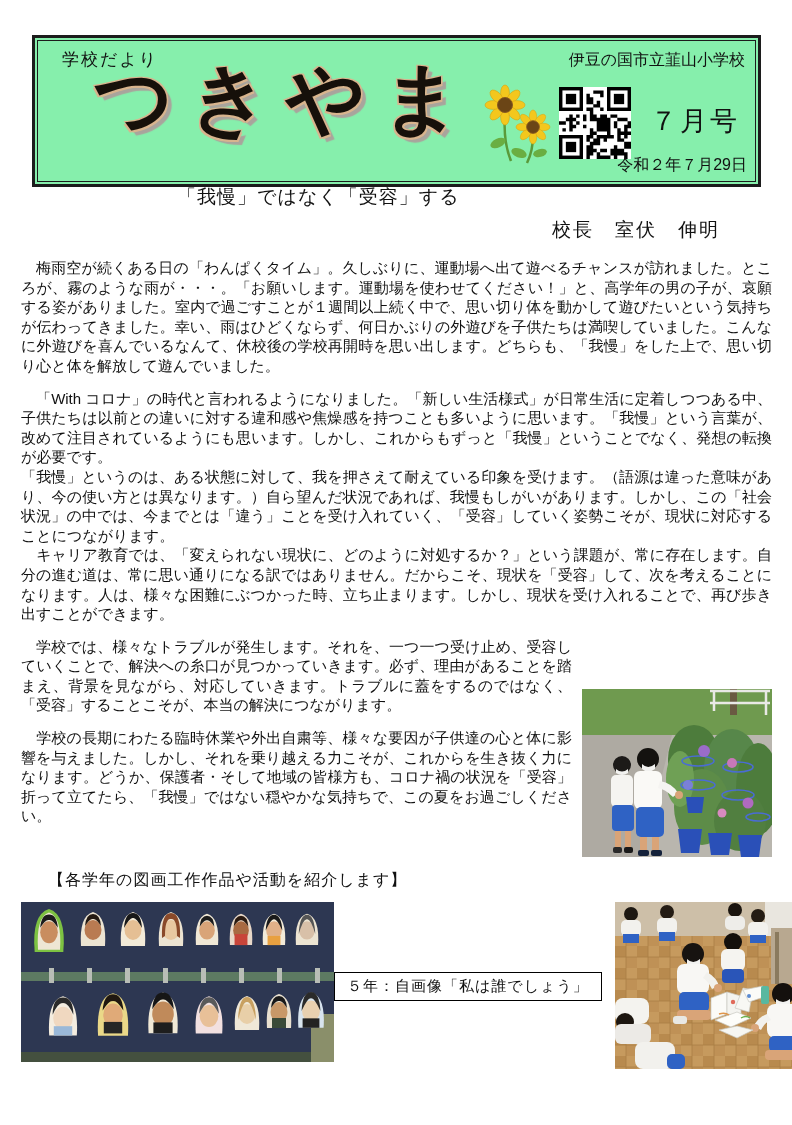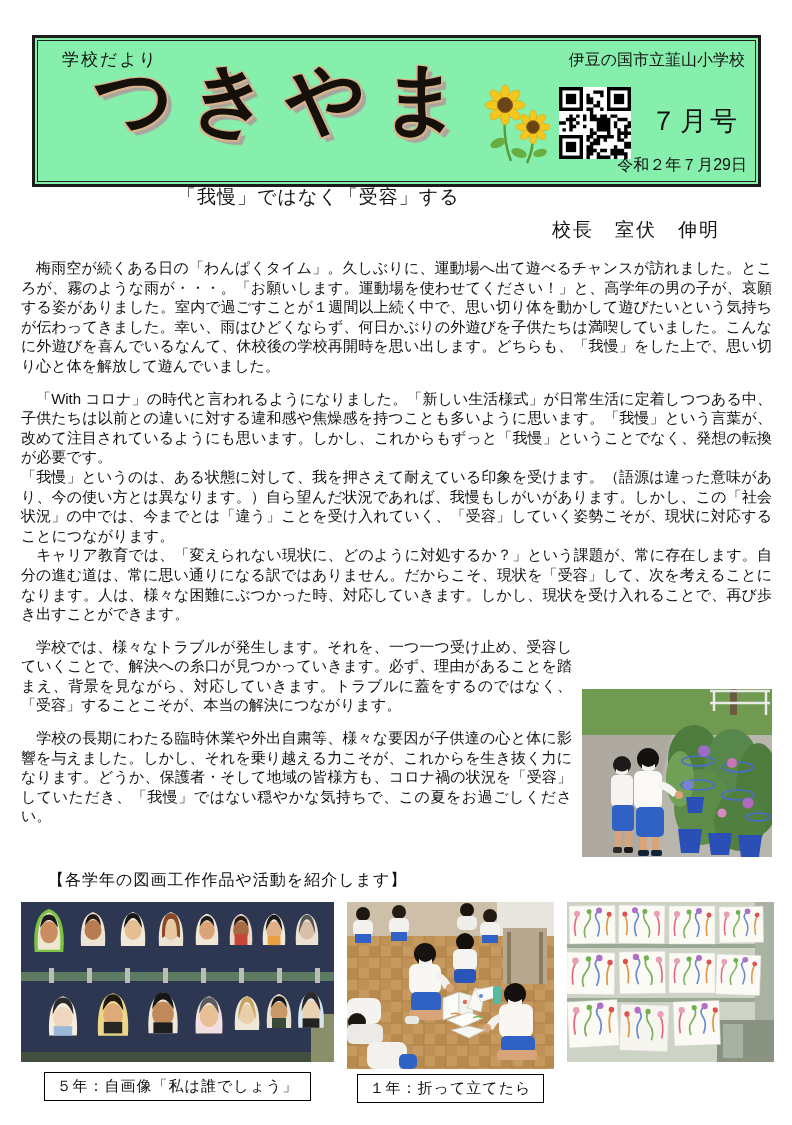--- a/index.html
+++ b/index.html
@@ -39,21 +39,21 @@
   .body-text p{margin:0;}
   .para-gap{height:13px;}
   .photo-float{
     float:right;width:190px;height:168px;margin:52px 0 4px 10px;
   }
   .photo-frame{line-height:0;}
   .photo-frame svg{display:block;}
   
   .gallery-heading{clear:both;padding-top:9px;font-size:16px;margin-left:27px;letter-spacing:1px;}
   .gallery-row{display:flex;align-items:flex-start;margin-top:11px;gap:13px;}
-  .g-col{display:flex;flex-direction:column;align-items:center;}
+  .g-col{display:flex;flex-direction:row;align-items:center;}
   .caption-box{
     border:1px solid #000;background:#fff;font-size:15px;
     padding:4px 12px;margin-top:8px;white-space:nowrap;letter-spacing:1px;
   }
   .cap-offset-1{margin-top:10px;}
   .cap-offset-2{margin-top:5px;}
   .cap-offset-3{margin-top:8px;}
 </style>
 </head>
 <body>
@@ -128,21 +128,21 @@
 
 <div class="content">
   <div class="article-title">「我慢」ではなく「受容」する</div>
   <div class="author">校長　室伏　伸明</div>
 
   <div class="body-text">
     <p>　梅雨空が続くある日の「わんぱくタイム」。久しぶりに、運動場へ出て遊べるチャンスが訪れました。ところが、霧のような雨が・・・。「お願いします。運動場を使わせてください！」と、高学年の男の子が、哀願する姿がありました。室内で過ごすことが１週間以上続く中で、思い切り体を動かして遊びたいという気持ちが伝わってきました。幸い、雨はひどくならず、何日かぶりの外遊びを子供たちは満喫していました。こんなに外遊びを喜んでいるなんて、休校後の学校再開時を思い出します。どちらも、「我慢」をした上で、思い切り心と体を解放して遊んでいました。</p>
     <div class="para-gap"></div>
     <p>　「With コロナ」の時代と言われるようになりました。「新しい生活様式」が日常生活に定着しつつある中、子供たちは以前との違いに対する違和感や焦燥感を持つことも多いように思います。「我慢」という言葉が、改めて注目されているようにも思います。しかし、これからもずっと「我慢」ということでなく、発想の転換が必要です。</p>
     <p>「我慢」というのは、ある状態に対して、我を押さえて耐えている印象を受けます。（語源は違った意味があり、今の使い方とは異なります。）自ら望んだ状況であれば、我慢もしがいがあります。しかし、この「社会状況」の中では、今までとは「違う」ことを受け入れていく、「受容」していく姿勢こそが、現状に対応することにつながります。</p>
-    <p>　キャリア教育では、「変えられない現状に、どのように対処するか？」という課題が、常に存在します。自分の進む道は、常に思い通りになる訳ではありません。だからこそ、現状を「受容」して、次を考えることになります。人は、様々な困難にぶつかった時、対応していきます。しかし、現状を受け入れることで、再び歩き出すことができます。</p>
+    <p>　キャリア教育では、「変えられない現状に、どのように対処するか？」という課題が、常に存在します。自分の進む道は、常に思い通りになる訳ではありません。だからこそ、現状を「受容」して、次を考えることになります。人は、様々な困難にぶつかった時、立ち止まります。しかし、現状を受け入れることで、再び歩き出すことができます。</p>
     <div class="para-gap"></div>
 
     <div>
 
       <div class="photo-float photo-frame">
         <svg viewBox="0 0 190 168" width="190" height="168">
           <rect width="190" height="168" fill="#b9b6ae"></rect>
           <rect width="190" height="46" fill="#6f9a4f"></rect>
           <rect x="148" y="0" width="7" height="26" fill="#6a5a42"></rect>
           <path d="M128,2 L188,2 M132,2 L132,22 M184,2 L184,26 M128,14 L188,14" stroke="#e9e9e6" stroke-width="2.5" fill="none"></path>
@@ -197,21 +197,21 @@
             <rect x="54" y="118" width="28" height="30" rx="5" fill="#2f62c4"></rect>
             <rect x="58" y="148" width="7" height="14" fill="#d9a478"></rect>
               <rect x="70" y="148" width="7" height="14" fill="#d9a478"></rect>
             <rect x="56" y="161" width="11" height="6" rx="2" fill="#14213a"></rect>
               <rect x="69" y="161" width="11" height="6" rx="2" fill="#14213a"></rect>
           </g>
         </svg>
       </div>
       <p>　学校では、様々なトラブルが発生します。それを、一つ一つ受け止め、受容していくことで、解決への糸口が見つかっていきます。必ず、理由があることを踏まえ、背景を見ながら、対応していきます。トラブルに蓋をするのではなく、「受容」することこそが、本当の解決につながります。</p>
       <div class="para-gap"></div>
-      <p>　学校の長期にわたる臨時休業や外出自粛等、様々な要因が子供達の心と体に影響を与えました。しかし、それを乗り越える力こそが、これからを生き抜く力になります。どうか、保護者・そして地域の皆様方も、コロナ禍の状況を「受容」していただき、「我慢」ではない穏やかな気持ちで、この夏をお過ごしください。</p>
+      <p>　学校の長期にわたる臨時休業や外出自粛等、様々な要因が子供達の心と体に影響を与えました。しかし、それを乗り越える力こそが、これからを生き抜く力になります。どうか、保護者・そして地域の皆様方も、コロナ禍の状況を「受容」折って立てたら、「我慢」ではない穏やかな気持ちで、この夏をお過ごしください。</p>
     </div>
   </div>
 
   <div class="gallery-heading">【各学年の図画工作作品や活動を紹介します】</div>
 
   <div class="gallery-row">
 
     <div class="g-col">
       <div class="photo-frame">
         <svg viewBox="0 0 313 160" width="313" height="160">

